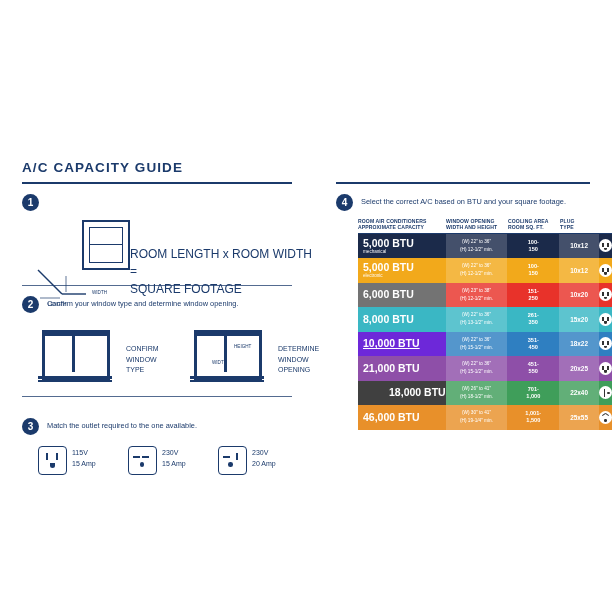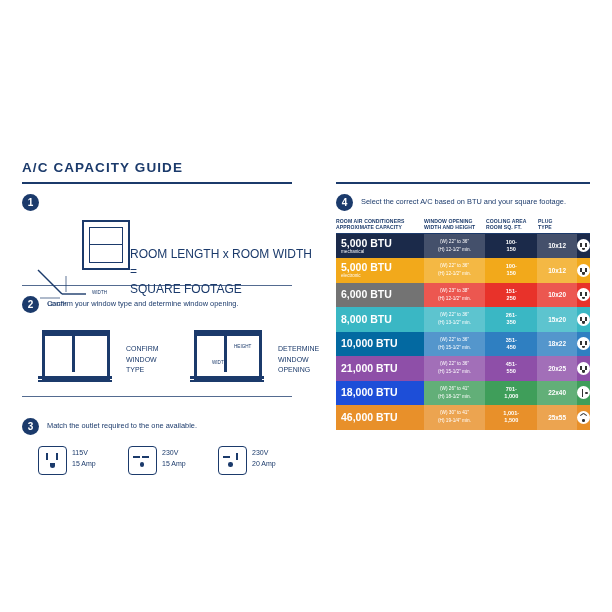--- a/index.html
+++ b/index.html
@@ -223,21 +223,21 @@
       <span>230V</span><br>
       <span>20 Amp</span>
     </div>
   </div>
 
   <div class="step" style="left:336px;top:194px;width:254px;height:16px;">
     <div class="badge">4</div>
     <div class="step-text">Select the correct A/C based on BTU and your square footage.</div>
   </div>
 
-  <div class="tbl" style="top:218px;">
+  <div class="tbl" style="top:218px;margin-left:22px;">
     <div class="hdr">
       <div class="c1">
         <span>ROOM AIR CONDITIONERS</span><br><span>APPROXIMATE CAPACITY</span>
       </div>
       <div class="c2">
         <span>WINDOW OPENING</span><br><span>WIDTH AND HEIGHT</span>
       </div>
       <div class="c3">
         <span>COOLING AREA</span><br><span>ROOM</span>&nbsp;<span>SQ. FT.</span>
       </div>
@@ -326,21 +326,21 @@
           <div class="cell-room" style="background: rgb(93, 196, 207);">15x20</div>
           <div class="cell-plug" style="background: rgb(58, 183, 196);">
             <div class="plug t115">
               <i class="a"></i>
               <i class="b"></i>
               <i class="c"></i>
             </div>
           </div>
         </div>
         <div class="row">
-          <div class="cell-btu" style="background: #0369a1;">
+          <div class="cell-btu" style="background: #6d28d9; text-decoration: underline;">
             <div class="btu-main">10,000 BTU</div>
           </div>
           <div class="cell-win" style="background: rgb(84, 150, 204);">
             <div>(W) 22" to 36"</div>
             <div>(H) 15-1/2" min.</div>
           </div>
           <div class="cell-area" style="background: rgb(47, 127, 193);">
             <div class="area-a">351-</div>
             <div class="area-b">450</div>
           </div>
@@ -368,21 +368,21 @@
           <div class="cell-room" style="background: rgb(162, 111, 184);">20x25</div>
           <div class="cell-plug" style="background: rgb(142, 79, 168);">
             <div class="plug t115">
               <i class="a"></i>
               <i class="b"></i>
               <i class="c"></i>
             </div>
           </div>
         </div>
         <div class="row">
-          <div class="cell-btu" style="background: #1d4ed8;">
+          <div class="cell-btu" style="background: #404040; text-align: right;">
             <div class="btu-main">18,000 BTU</div>
           </div>
           <div class="cell-win" style="background: rgb(98, 175, 120);">
             <div>(W) 26" to 41"</div>
             <div>(H) 18-1/2" min.</div>
           </div>
           <div class="cell-area" style="background: rgb(63, 158, 90);">
             <div class="area-a">701-</div>
             <div class="area-b">1,000</div>
           </div>

